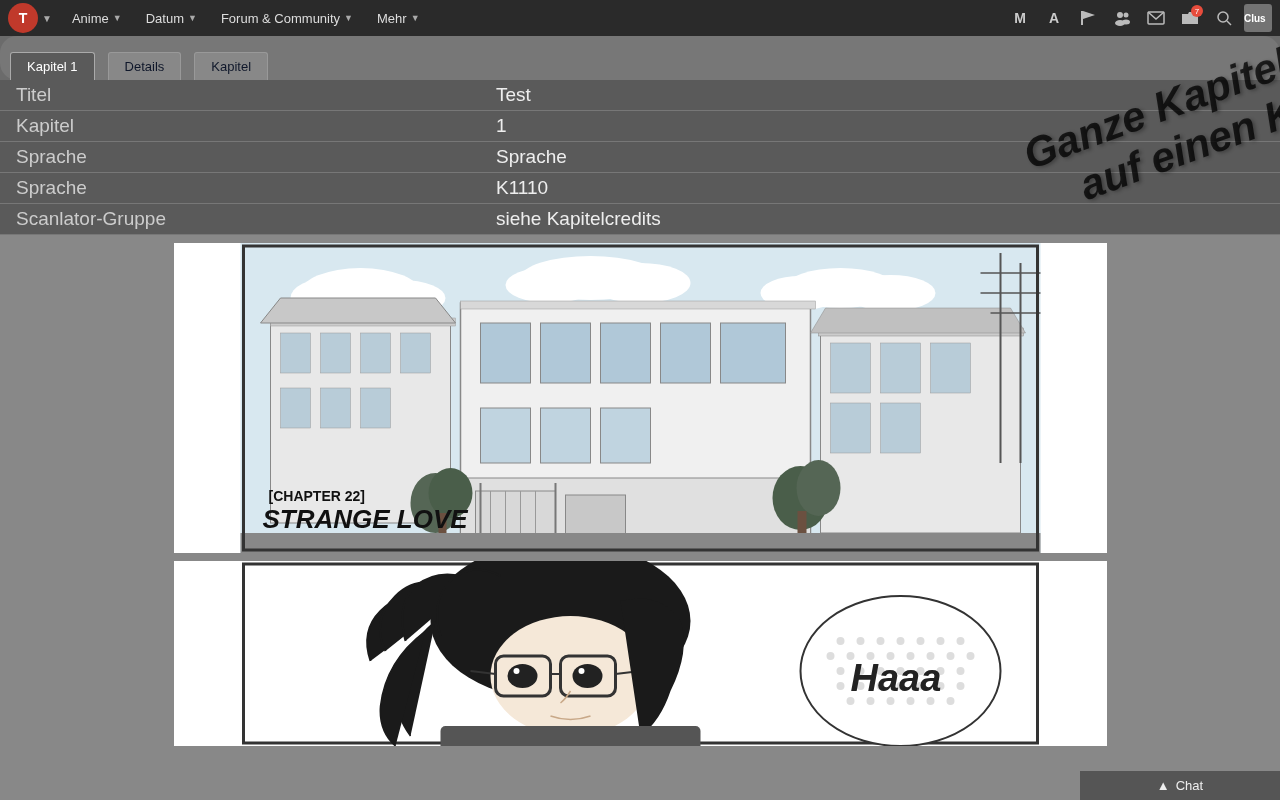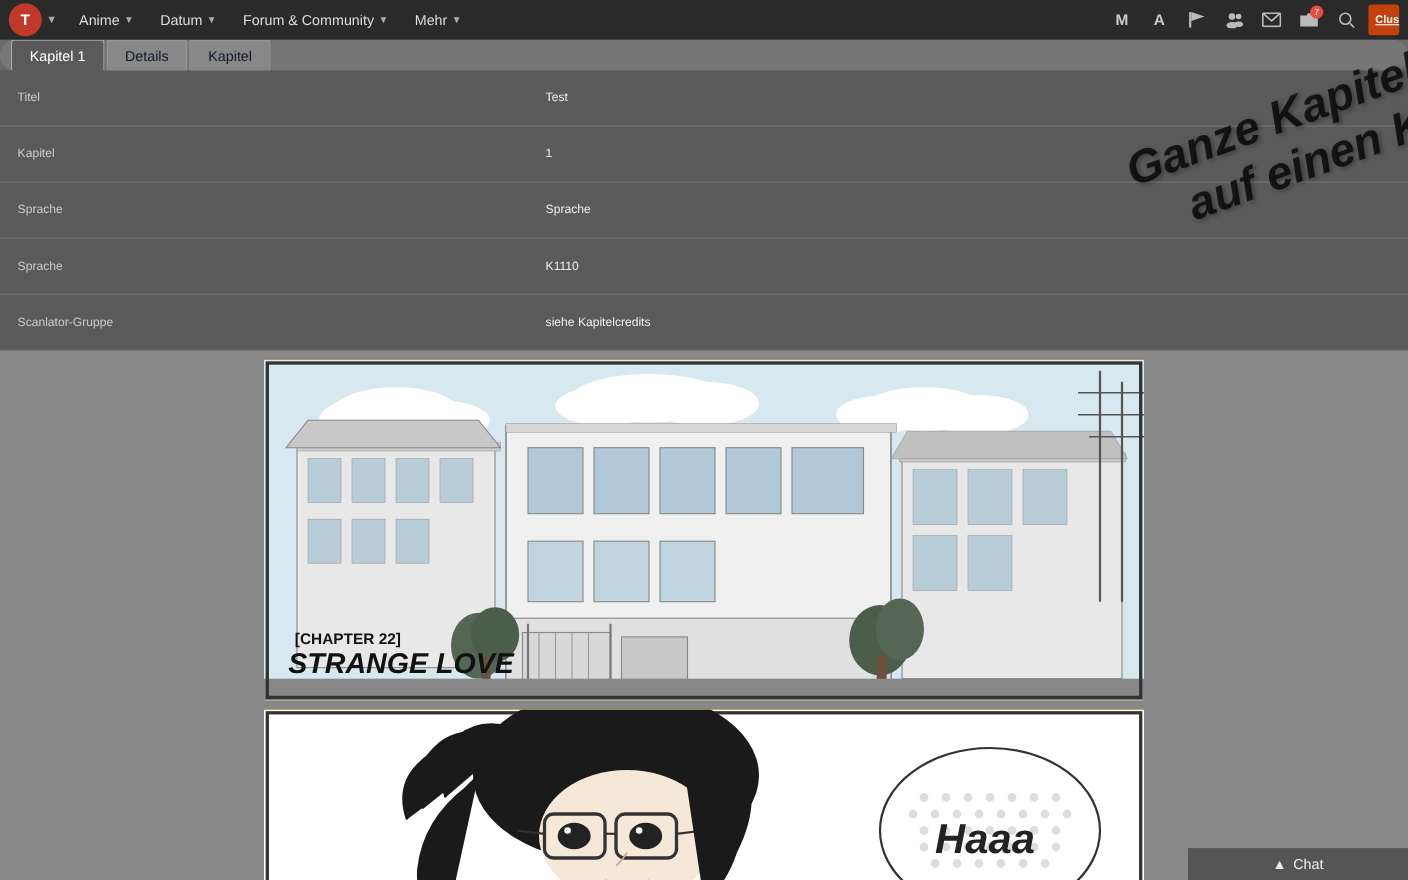--- a/index.html
+++ b/index.html
@@ -83,47 +83,46 @@
       width: 12px;
       height: 12px;
       border-radius: 50%;
       display: flex;
       align-items: center;
       justify-content: center;
     }
     .user-avatar {
       width: 28px;
       height: 28px;
-      background: #c2410c;
+      background: #737373;
       border-radius: 3px;
       cursor: pointer;
       display: flex;
       align-items: center;
-      justify-content: flex-end;
+      justify-content: flex-start;
       color: white;
       font-size: 10px;
       font-weight: bold;
-      text-decoration: underline;
     }
 
     
     .main-area {
       width: 100%;
       height: calc(800px - 36px);
       background: #6b6b6b;
       position: relative;
       overflow: hidden;
     }
 
     
     .tabs-bar {
       background: #777;
-      padding: 0 10px 0;
-      display: flex;
-      gap: 2px;
+      padding: 16px 10px 0;
+      display: flex;
+      gap: 13px;
       border-radius: 17px;
     }
     .tab {
       padding: 6px 16px;
       font-size: 13px;
       cursor: pointer;
       border-radius: 3px 3px 0 0;
       background: #888;
       color: #0f172a;
       border: 1px solid #999;
@@ -142,22 +141,22 @@
       padding: 0;
     }
     .details-table {
       width: 100%;
       border-collapse: collapse;
     }
     .details-table tr {
       border-bottom: 1px solid #777;
     }
     .details-table td {
-      padding: 19px 16px;
-      font-size: 11px;
+      padding: 4px 16px;
+      font-size: 19px;
       color: #eee;
     }
     .details-table td:first-child {
       width: 480px;
       color: #ccc;
     }
     .details-table td:last-child {
       color: #eee;
       margin-top: 40px;
     }
@@ -168,22 +167,22 @@
       display: flex;
       flex-direction: column;
       align-items: center;
       padding: 8px 0;
       height: calc(800px - 36px - 44px - 130px);
       overflow-y: auto;
     }
 
     
     .manga-page {
-      width: 800px;
-      background: #eab308;
+      width: 933px;
+      background: #ffffff;
       margin-bottom: 8px;
       position: relative;
       overflow: hidden;
     }
 
     
     .page-building {
       height: 310px;
     }
 

